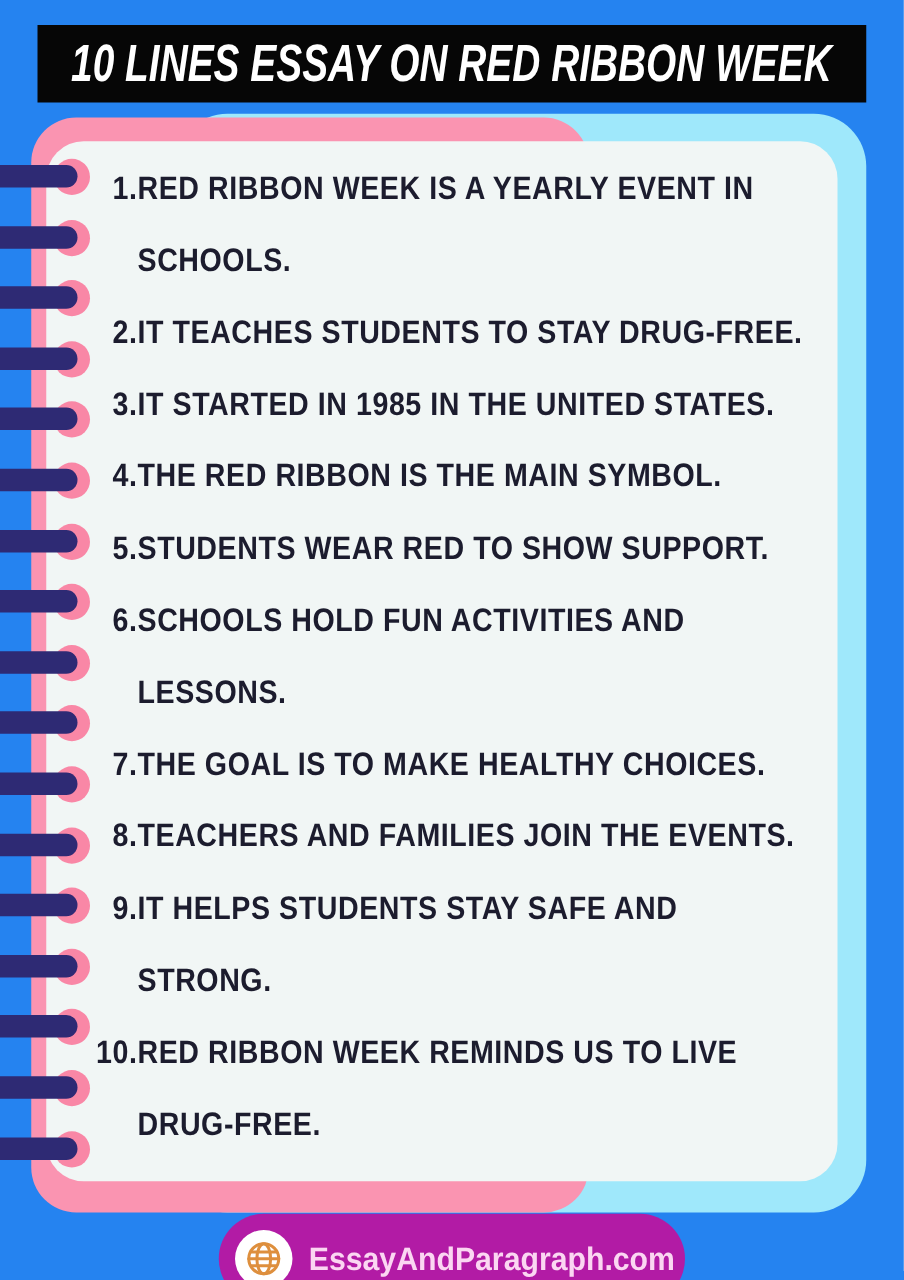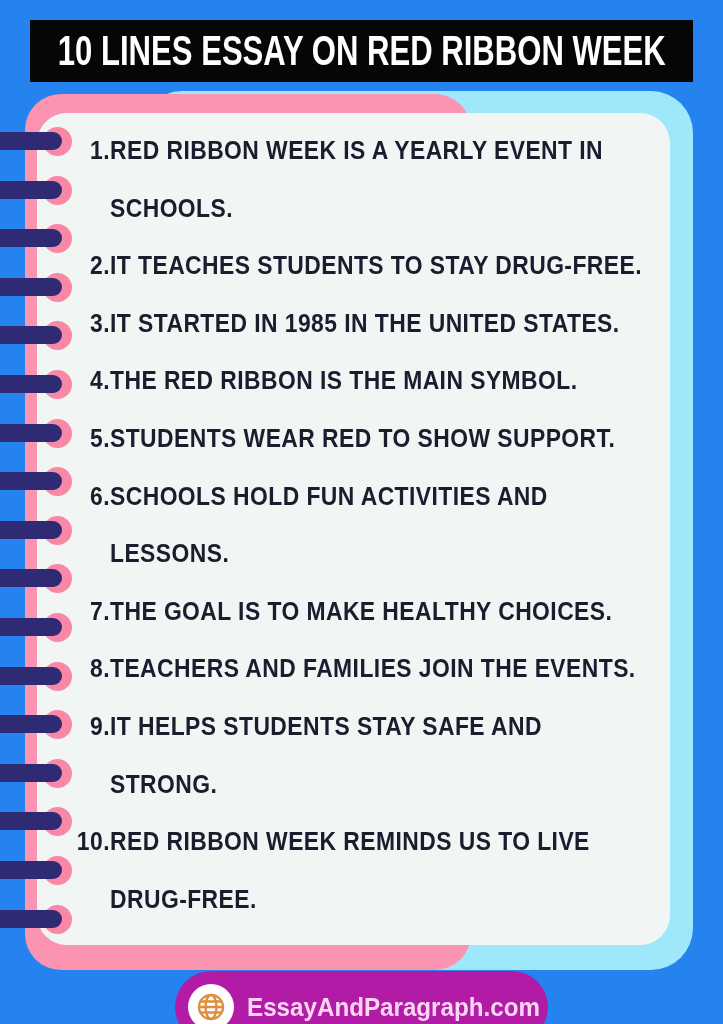--- a/index.html
+++ b/index.html
@@ -11,21 +11,21 @@
     overflow: hidden;
     background: var(--background, #2583f0);
     font-family: "Liberation Sans", "DejaVu Sans", sans-serif;
   }
 
   
   .title-bar {
     position: absolute; left: 30px; top: 20px;
     width: 663px; height: 62px;
     background: var(--title_bg, #060606);
-    display: flex; align-items: center; justify-content: center;
+    display: flex; align-items: center; justify-content: center; font-style: italic;
   }
   .title-text {
     color: var(--title_text, #ffffff);
     font-size: 42px; font-weight: 800;
     white-space: nowrap;
     transform: scaleX(0.74);
     transform-origin: center;
     letter-spacing: 0px;
   }
 

